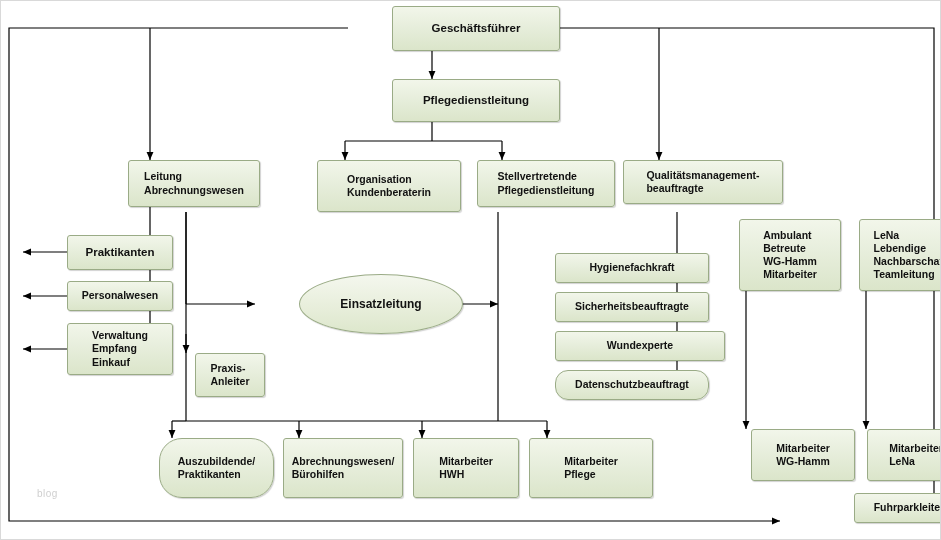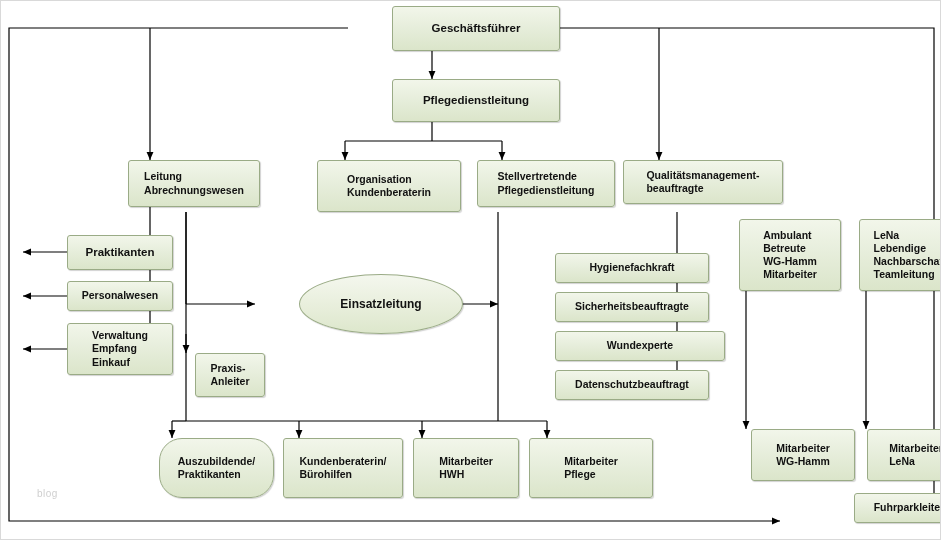--- a/index.html
+++ b/index.html
@@ -151,36 +151,36 @@
 
   <div class="node" style="left:150px; top:352px; width:70px; height:44px;"><span>Praxis-
 Anleiter</span></div>
 
   <div class="node" style="left:510px; top:252px; width:154px; height:30px;"><span>Hygienefachkraft</span></div>
 
   <div class="node" style="left:510px; top:291px; width:154px; height:30px;"><span>Sicherheitsbeauftragte</span></div>
 
   <div class="node" style="left:510px; top:330px; width:170px; height:30px;"><span>Wundexperte</span></div>
 
-  <div class="node" style="left:510px; top:369px; width:154px; height:30px;"><span>Datenschutzbeauftragt</span></div>
+  <div class="node" style="left:510px; top:369px; width:154px; height:30px;border-radius:13px;"><span>Datenschutzbeauftragt</span></div>
 
   <div class="node" style="left:694px; top:218px; width:102px; height:72px;"><span>Ambulant
 Betreute
 WG-Hamm
 Mitarbeiter</span></div>
 
   <div class="node" style="left:814px; top:218px; width:102px; height:72px;"><span>LeNa
 Lebendige
 Nachbarschaft
 Teamleitung</span></div>
 
   <div class="node" style="left:114px; top:437px; width:115px; height:60px;border-radius:23px;"><span>Auszubildende/
 Praktikanten</span></div>
 
-  <div class="node" style="left:238px; top:437px; width:120px; height:60px;"><span>Kundenberaterin/
+  <div class="node" style="left:238px; top:437px; width:120px; height:60px;"><span>Abrechnungswesen/
 Bürohilfen</span></div>
 
   <div class="node" style="left:368px; top:437px; width:106px; height:60px;"><span>Mitarbeiter
 HWH</span></div>
 
   <div class="node" style="left:484px; top:437px; width:124px; height:60px;"><span>Mitarbeiter
 Pflege</span></div>
 
   <div class="node" style="left:706px; top:428px; width:104px; height:52px;"><span>Mitarbeiter
 WG-Hamm</span></div>

